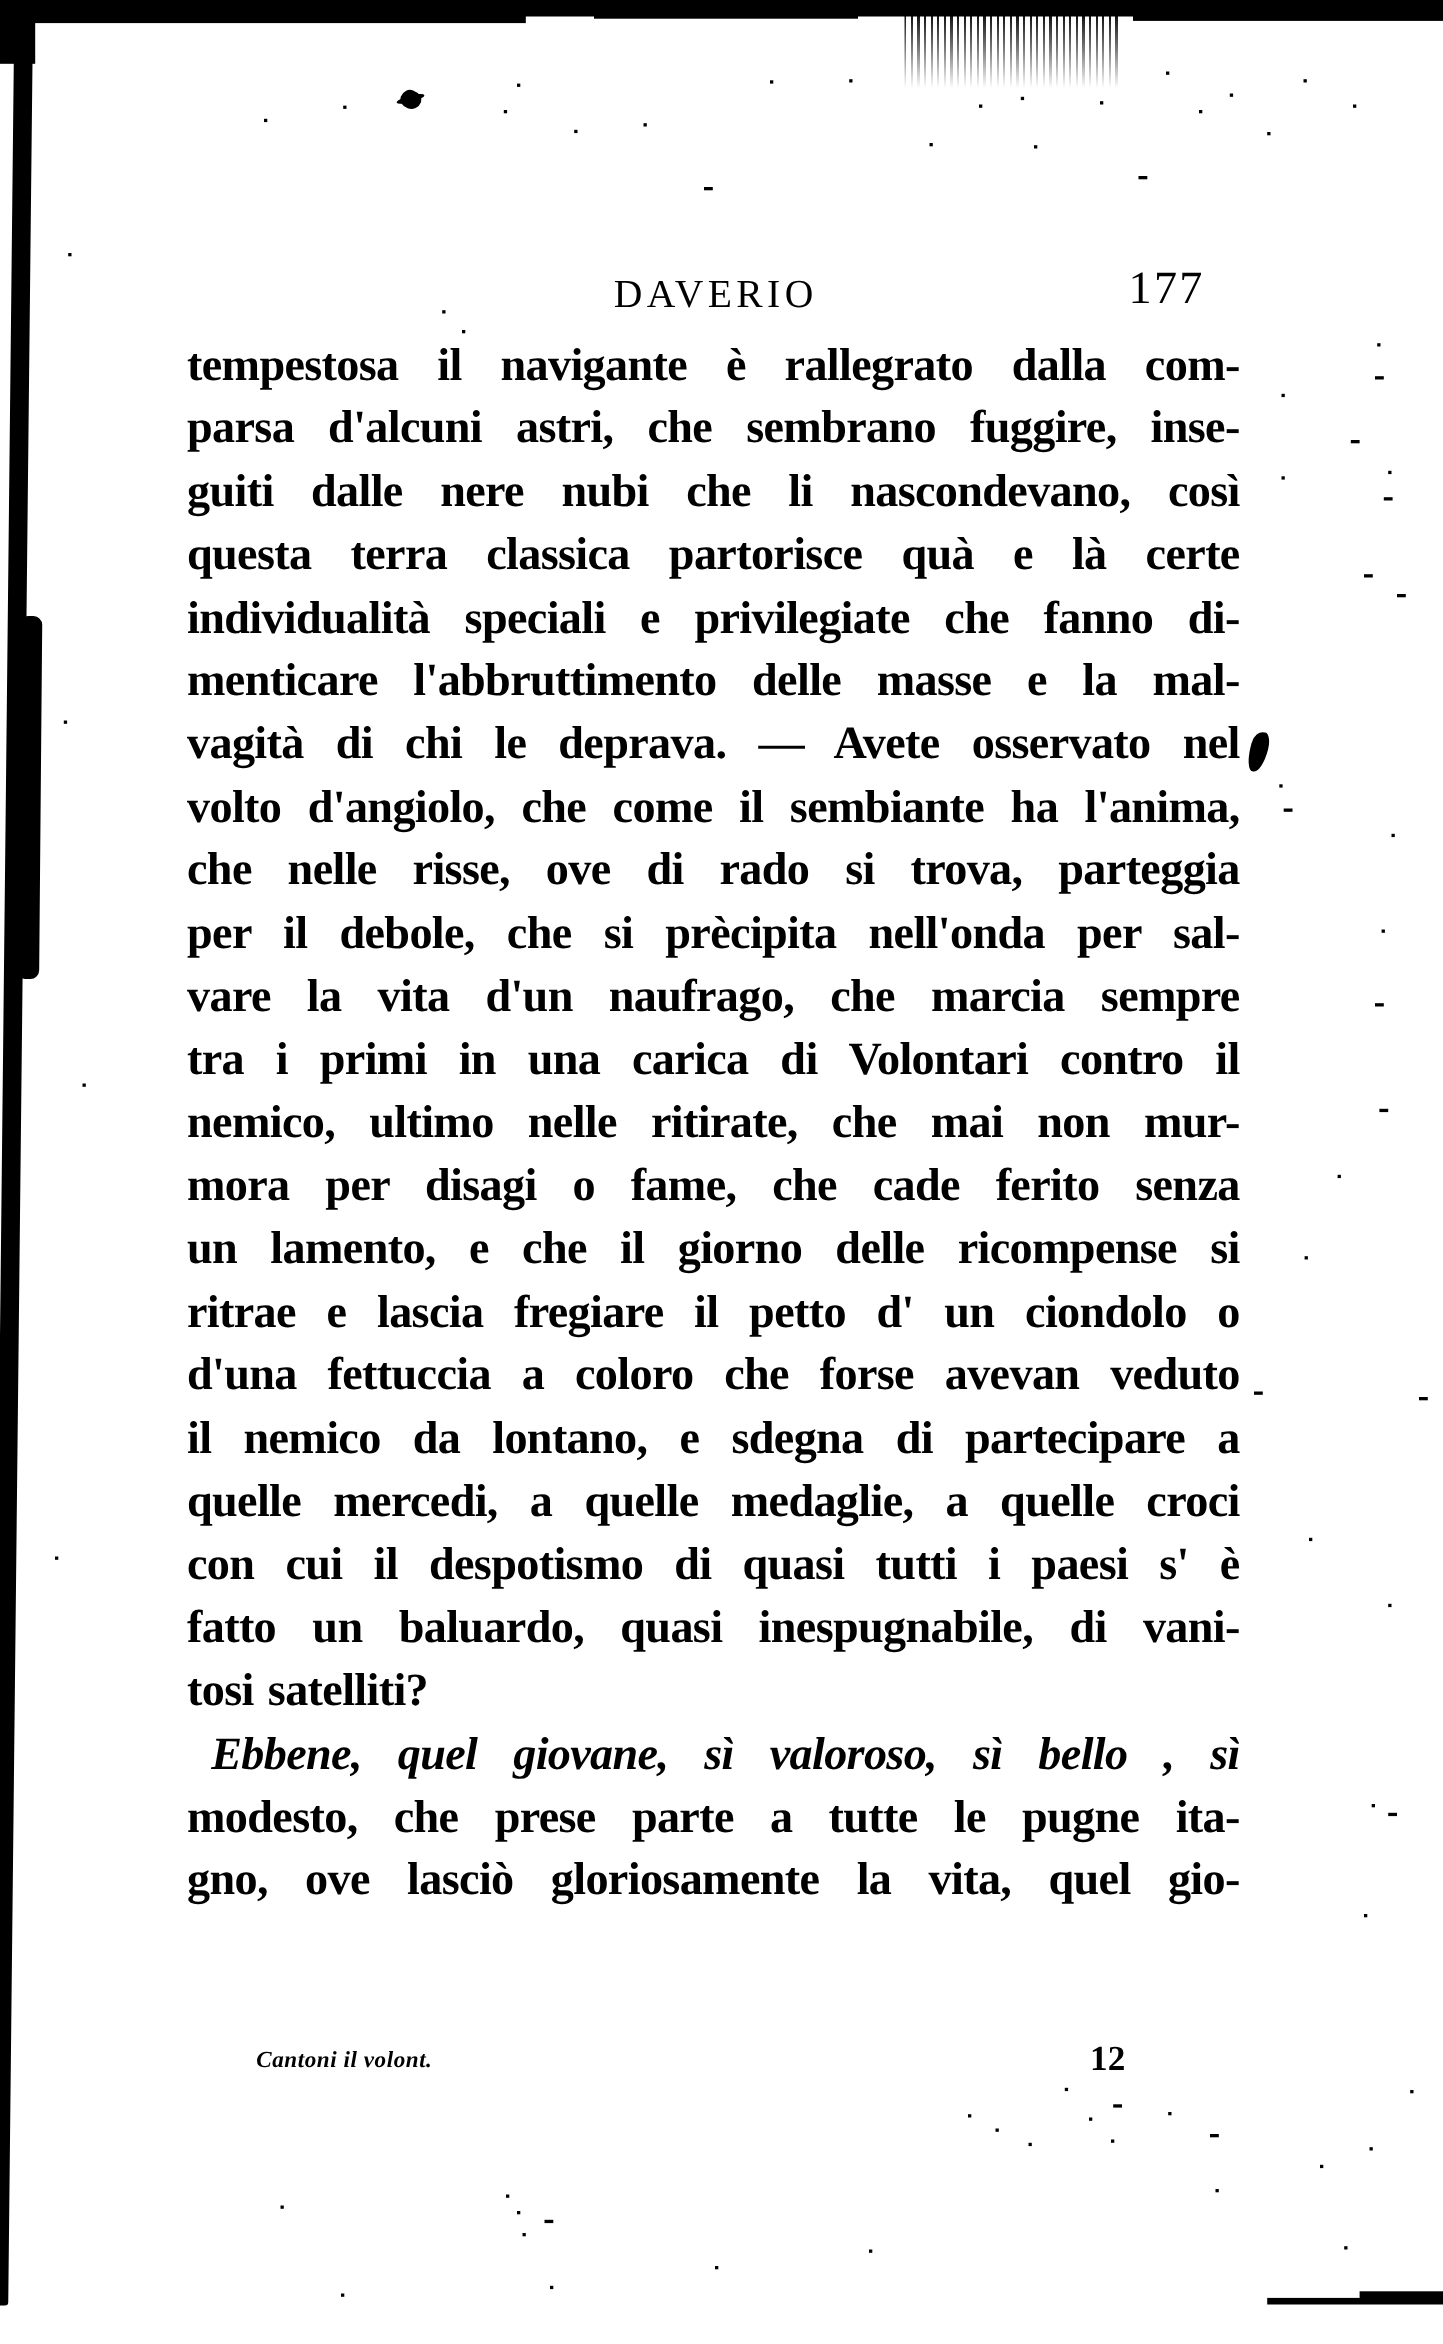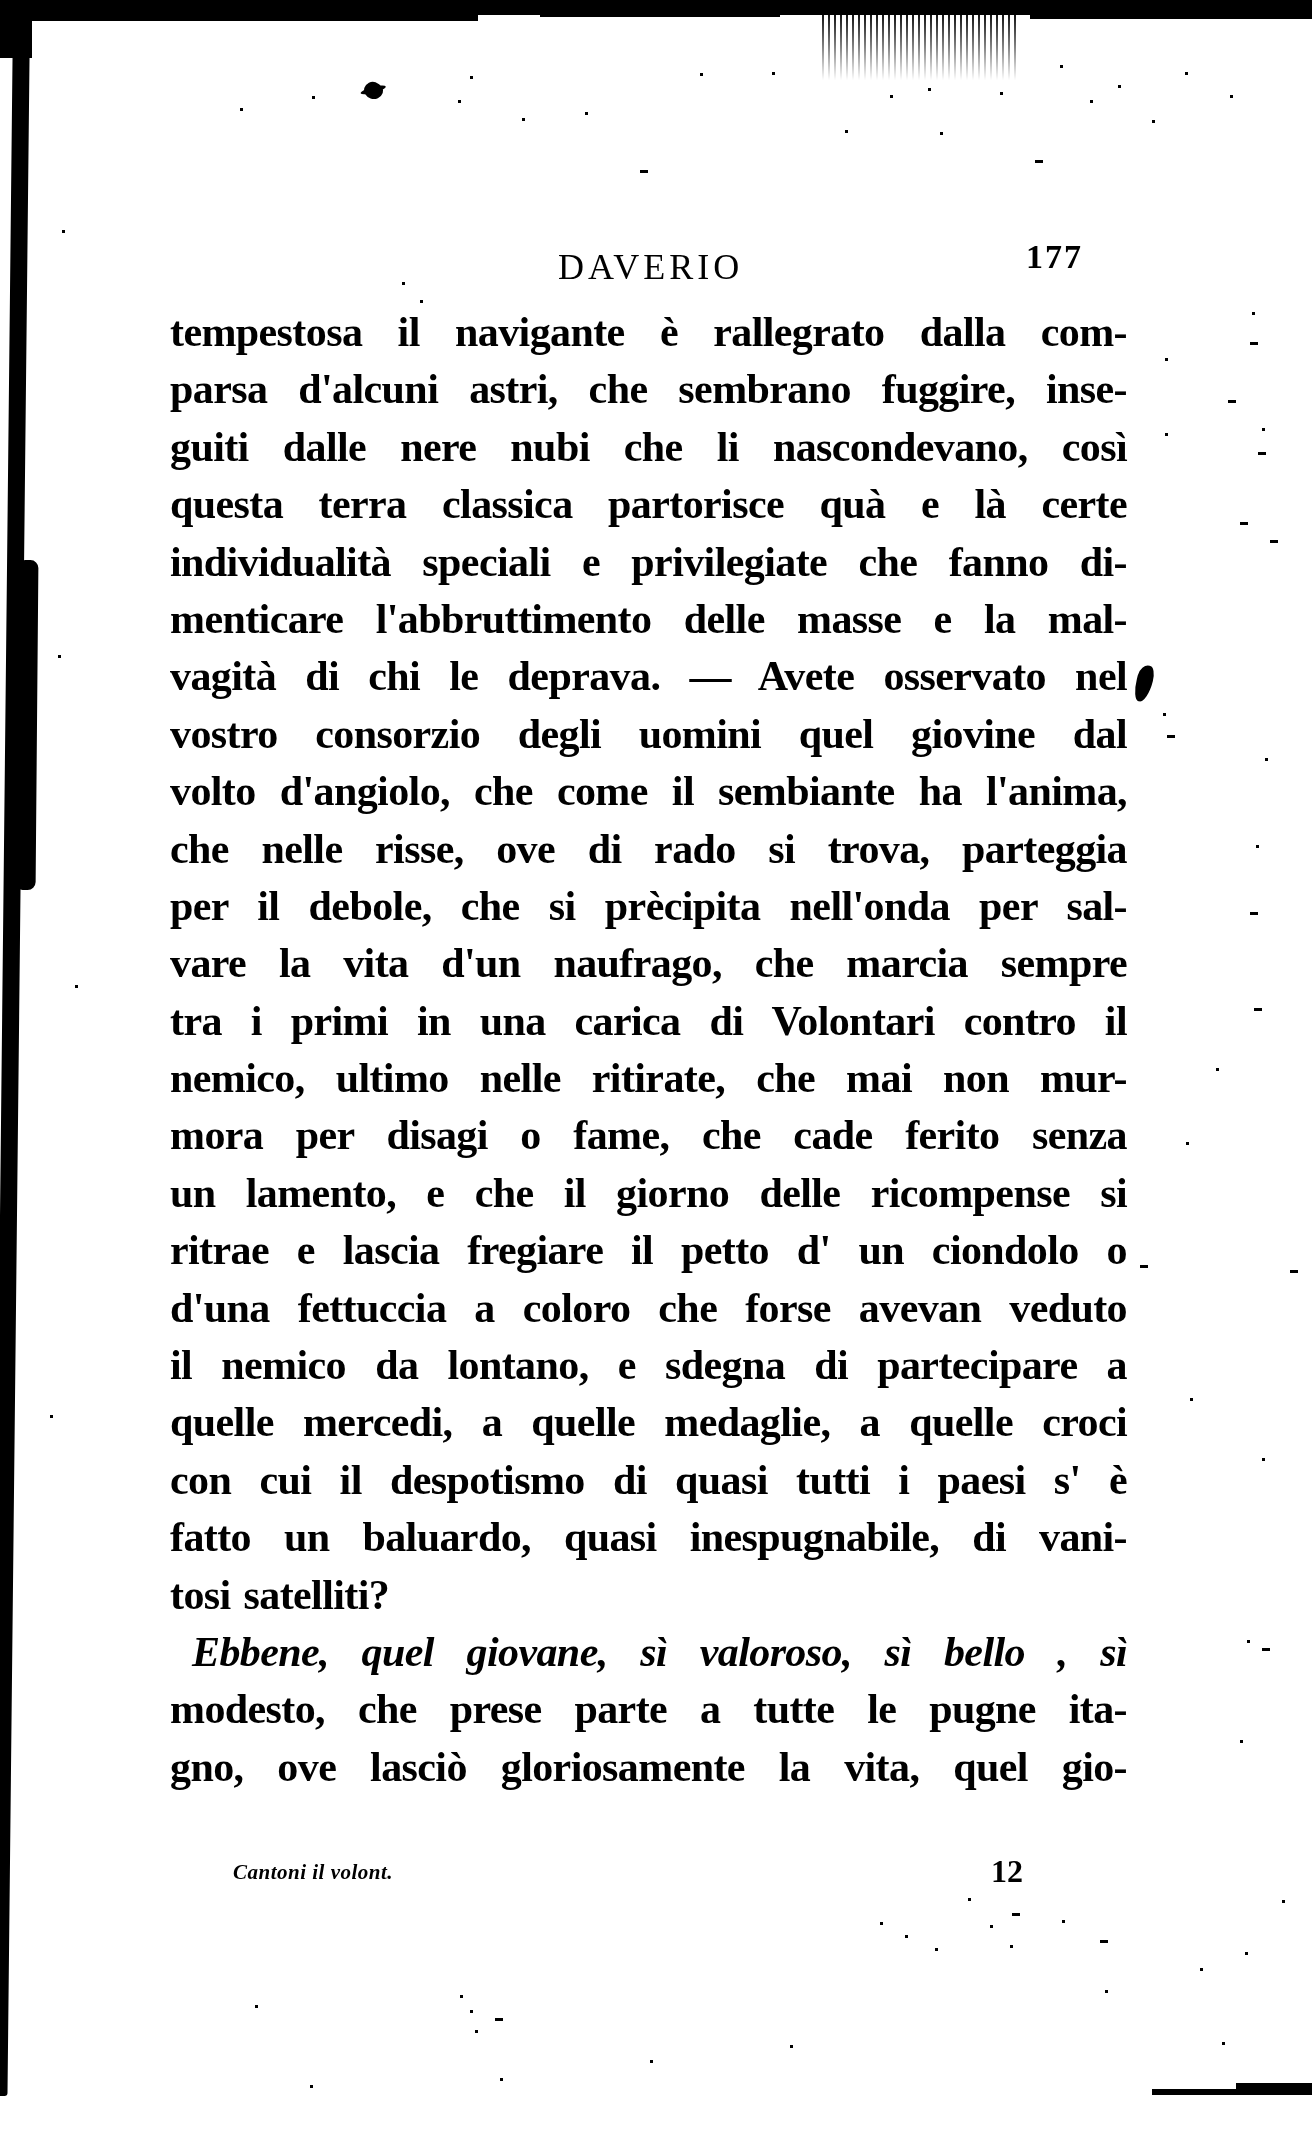--- a/index.html
+++ b/index.html
@@ -76,21 +76,21 @@
       1012px 1913px #000,1100px 1940px #000,1262px 1648px #000,495px 2018px #000,
       1270px 540px #000,1240px 522px #000,640px 170px #000,1035px 160px #000;
   }
   
   .running-head{
     position:absolute;left:558px;top:246px;
     font-size:36px;letter-spacing:4px;font-weight:normal;text-align:right;
   }
   .folio{
     position:absolute;left:1026px;top:238px;
-    font-size:34px;font-weight:bold;letter-spacing:2px;
+    font-size:42px;font-weight:normal;letter-spacing:2px;
   }
   .body-text{
     position:absolute;left:170px;top:304px;width:957px;
   }
   .tl{
     height:57.4px;line-height:57.4px;
     font-size:42px;font-weight:bold;
     letter-spacing:-0.6px;word-spacing:3px;
     text-align:justify;text-align-last:justify;
     white-space:nowrap;
@@ -129,21 +129,20 @@
 <div class="folio">177</div>
 
 <div class="body-text">
   <div class="tl">tempestosa il navigante è rallegrato dalla com-</div>
   <div class="tl">parsa d'alcuni astri, che sembrano fuggire, inse-</div>
   <div class="tl">guiti dalle nere nubi che li nascondevano, così</div>
   <div class="tl">questa terra classica partorisce quà e là certe</div>
   <div class="tl">individualità speciali e privilegiate che fanno di-</div>
   <div class="tl">menticare l'abbruttimento delle masse e la mal-</div>
   <div class="tl">vagità di chi le deprava. — Avete osservato nel</div>
-  <div class="tl">vostro consorzio degli uomini quel giovine dal</div>
   <div class="tl">volto d'angiolo, che come il sembiante ha l'anima,</div>
   <div class="tl">che nelle risse, ove di rado si trova, parteggia</div>
   <div class="tl">per il debole, che si prècipita nell'onda per sal-</div>
   <div class="tl">vare la vita d'un naufrago, che marcia sempre</div>
   <div class="tl">tra i primi in una carica di Volontari contro il</div>
   <div class="tl">nemico, ultimo nelle ritirate, che mai non mur-</div>
   <div class="tl">mora per disagi o fame, che cade ferito senza</div>
   <div class="tl">un lamento, e che il giorno delle ricompense si</div>
   <div class="tl">ritrae e lascia fregiare il petto d' un ciondolo o</div>
   <div class="tl">d'una fettuccia a coloro che forse avevan veduto</div>

